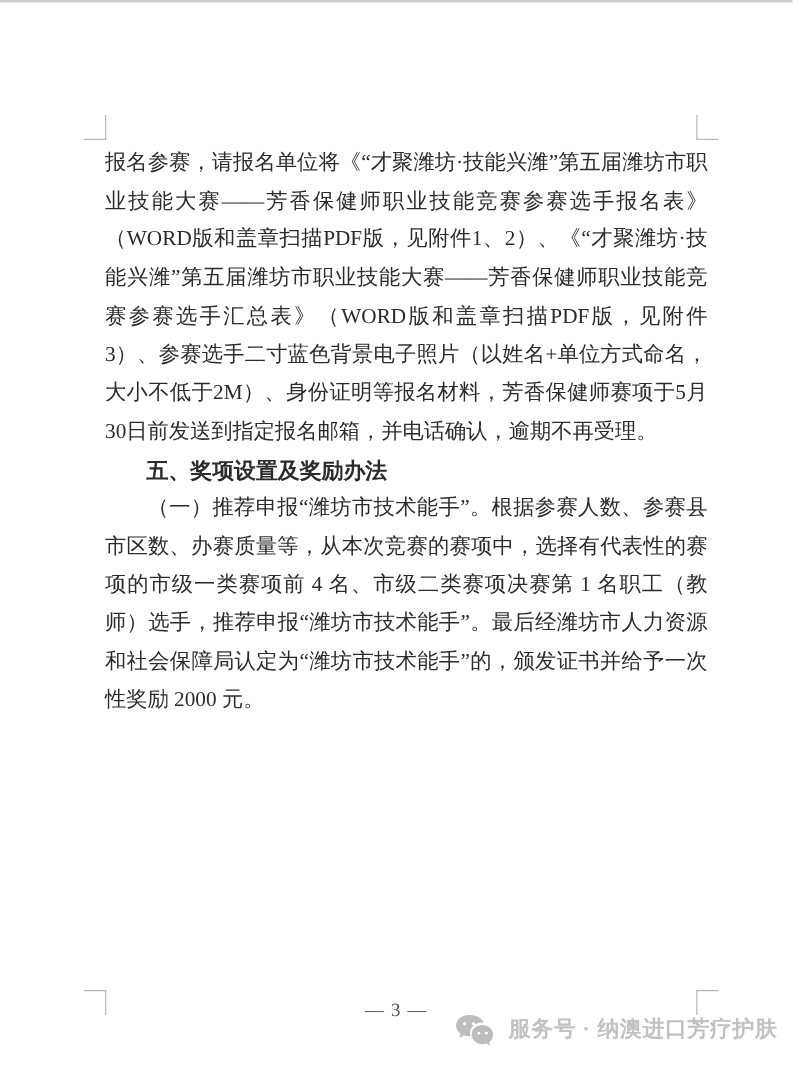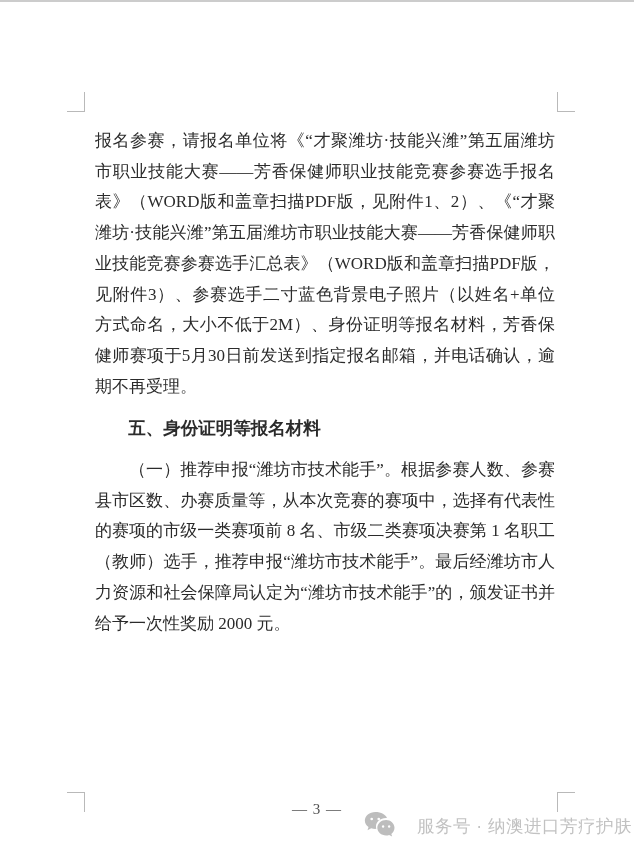--- a/index.html
+++ b/index.html
@@ -23,21 +23,21 @@
   .crop-br { left: 557px; top: 792px; border-left: 1px solid #b9b9b9;  border-top: 1px solid #b9b9b9; }
 
   .doc-body {
     position: absolute;
     left: 84px; top: 115px; width: 482px;
     font-size: 17px;
     line-height: 30.7px;
     color: #2b2b2b;
     text-align: justify;
   }
-  .doc-body p { margin: 11px; padding: 0; }
+  .doc-body p { margin: 0; padding: 0; }
   .para-indent { text-indent: 2em; }
   .section-heading {
     font-family: "Liberation Sans", "DejaVu Sans", sans-serif;
     font-weight: 700;
     font-size: 17.5px;
     text-indent: 1.9em;
     text-align: left;
   }
 
   .page-number {
@@ -46,23 +46,24 @@
     text-align: center;
     font-size: 15px;
     color: #4f4f4f;
     letter-spacing: 1px;
   }
 
   .watermark {
     position: absolute;
     left: 364px; top: 811px;
     display: flex;
-    align-items: flex-end;
-    gap: 22px;
+    align-items: flex-start;
+    gap: 12px;
     color: #c2c2c2;
+    font-weight: bold;
   }
   .watermark .wm-text {
     font-family: "Liberation Sans", "DejaVu Sans", sans-serif;
     font-size: 17.5px;
     letter-spacing: 0.5px;
     white-space: nowrap;
   }
   .watermark svg { display: block; }
 </style>
 </head>
@@ -70,22 +71,22 @@
 
 <div class="top-edge"></div>
 
 <div class="crop crop-tl"></div>
 <div class="crop crop-tr"></div>
 <div class="crop crop-bl"></div>
 <div class="crop crop-br"></div>
 
 <div class="doc-body">
   <p>报名参赛，请报名单位将《“才聚潍坊·技能兴潍”第五届潍坊市职业技能大赛——芳香保健师职业技能竞赛参赛选手报名表》（WORD版和盖章扫描PDF版，见附件1、2）、《“才聚潍坊·技能兴潍”第五届潍坊市职业技能大赛——芳香保健师职业技能竞赛参赛选手汇总表》（WORD版和盖章扫描PDF版，见附件3）、参赛选手二寸蓝色背景电子照片（以姓名+单位方式命名，大小不低于2M）、身份证明等报名材料，芳香保健师赛项于5月30日前发送到指定报名邮箱，并电话确认，逾期不再受理。</p>
-  <p class="section-heading">五、身份证明等报名材料</p>
-  <p class="para-indent">（一）推荐申报“潍坊市技术能手”。根据参赛人数、参赛县市区数、办赛质量等，从本次竞赛的赛项中，选择有代表性的赛项的市级一类赛项前 8 名、市级二类赛项决赛第 1 名职工（教师）选手，推荐申报“潍坊市技术能手”。最后经潍坊市人力资源和社会保障局认定为“潍坊市技术能手”的，颁发证书并给予一次性奖励 2000 元。</p>
+  <p class="section-heading">五、奖项设置及奖励办法</p>
+  <p class="para-indent">（一）推荐申报“潍坊市技术能手”。根据参赛人数、参赛县市区数、办赛质量等，从本次竞赛的赛项中，选择有代表性的赛项的市级一类赛项前 4 名、市级二类赛项决赛第 1 名职工（教师）选手，推荐申报“潍坊市技术能手”。最后经潍坊市人力资源和社会保障局认定为“潍坊市技术能手”的，颁发证书并给予一次性奖励 2000 元。</p>
 </div>
 
 <div class="page-number">— 3 —</div>
 
 <div class="watermark">
   <span>
     <svg width="31" height="27" viewBox="0 0 37 32">
       <path fill="#bdbdbd" d="M13.5 1C6.6 1 1 5.6 1 11.3c0 3.1 1.7 5.9 4.4 7.8l-1.2 3.8 4.4-2.3c1.5.5 3.2.7 4.9.7.4 0 .9 0 1.3-.1-.3-.9-.5-1.9-.5-2.9 0-5.6 5.3-10.1 11.8-10.1.4 0 .9 0 1.3.1C26.1 4.1 20.4 1 13.5 1z"></path>
       <circle fill="#ffffff" cx="9.2" cy="9.4" r="1.6"></circle>
       <circle fill="#ffffff" cx="17.6" cy="9.4" r="1.6"></circle>

